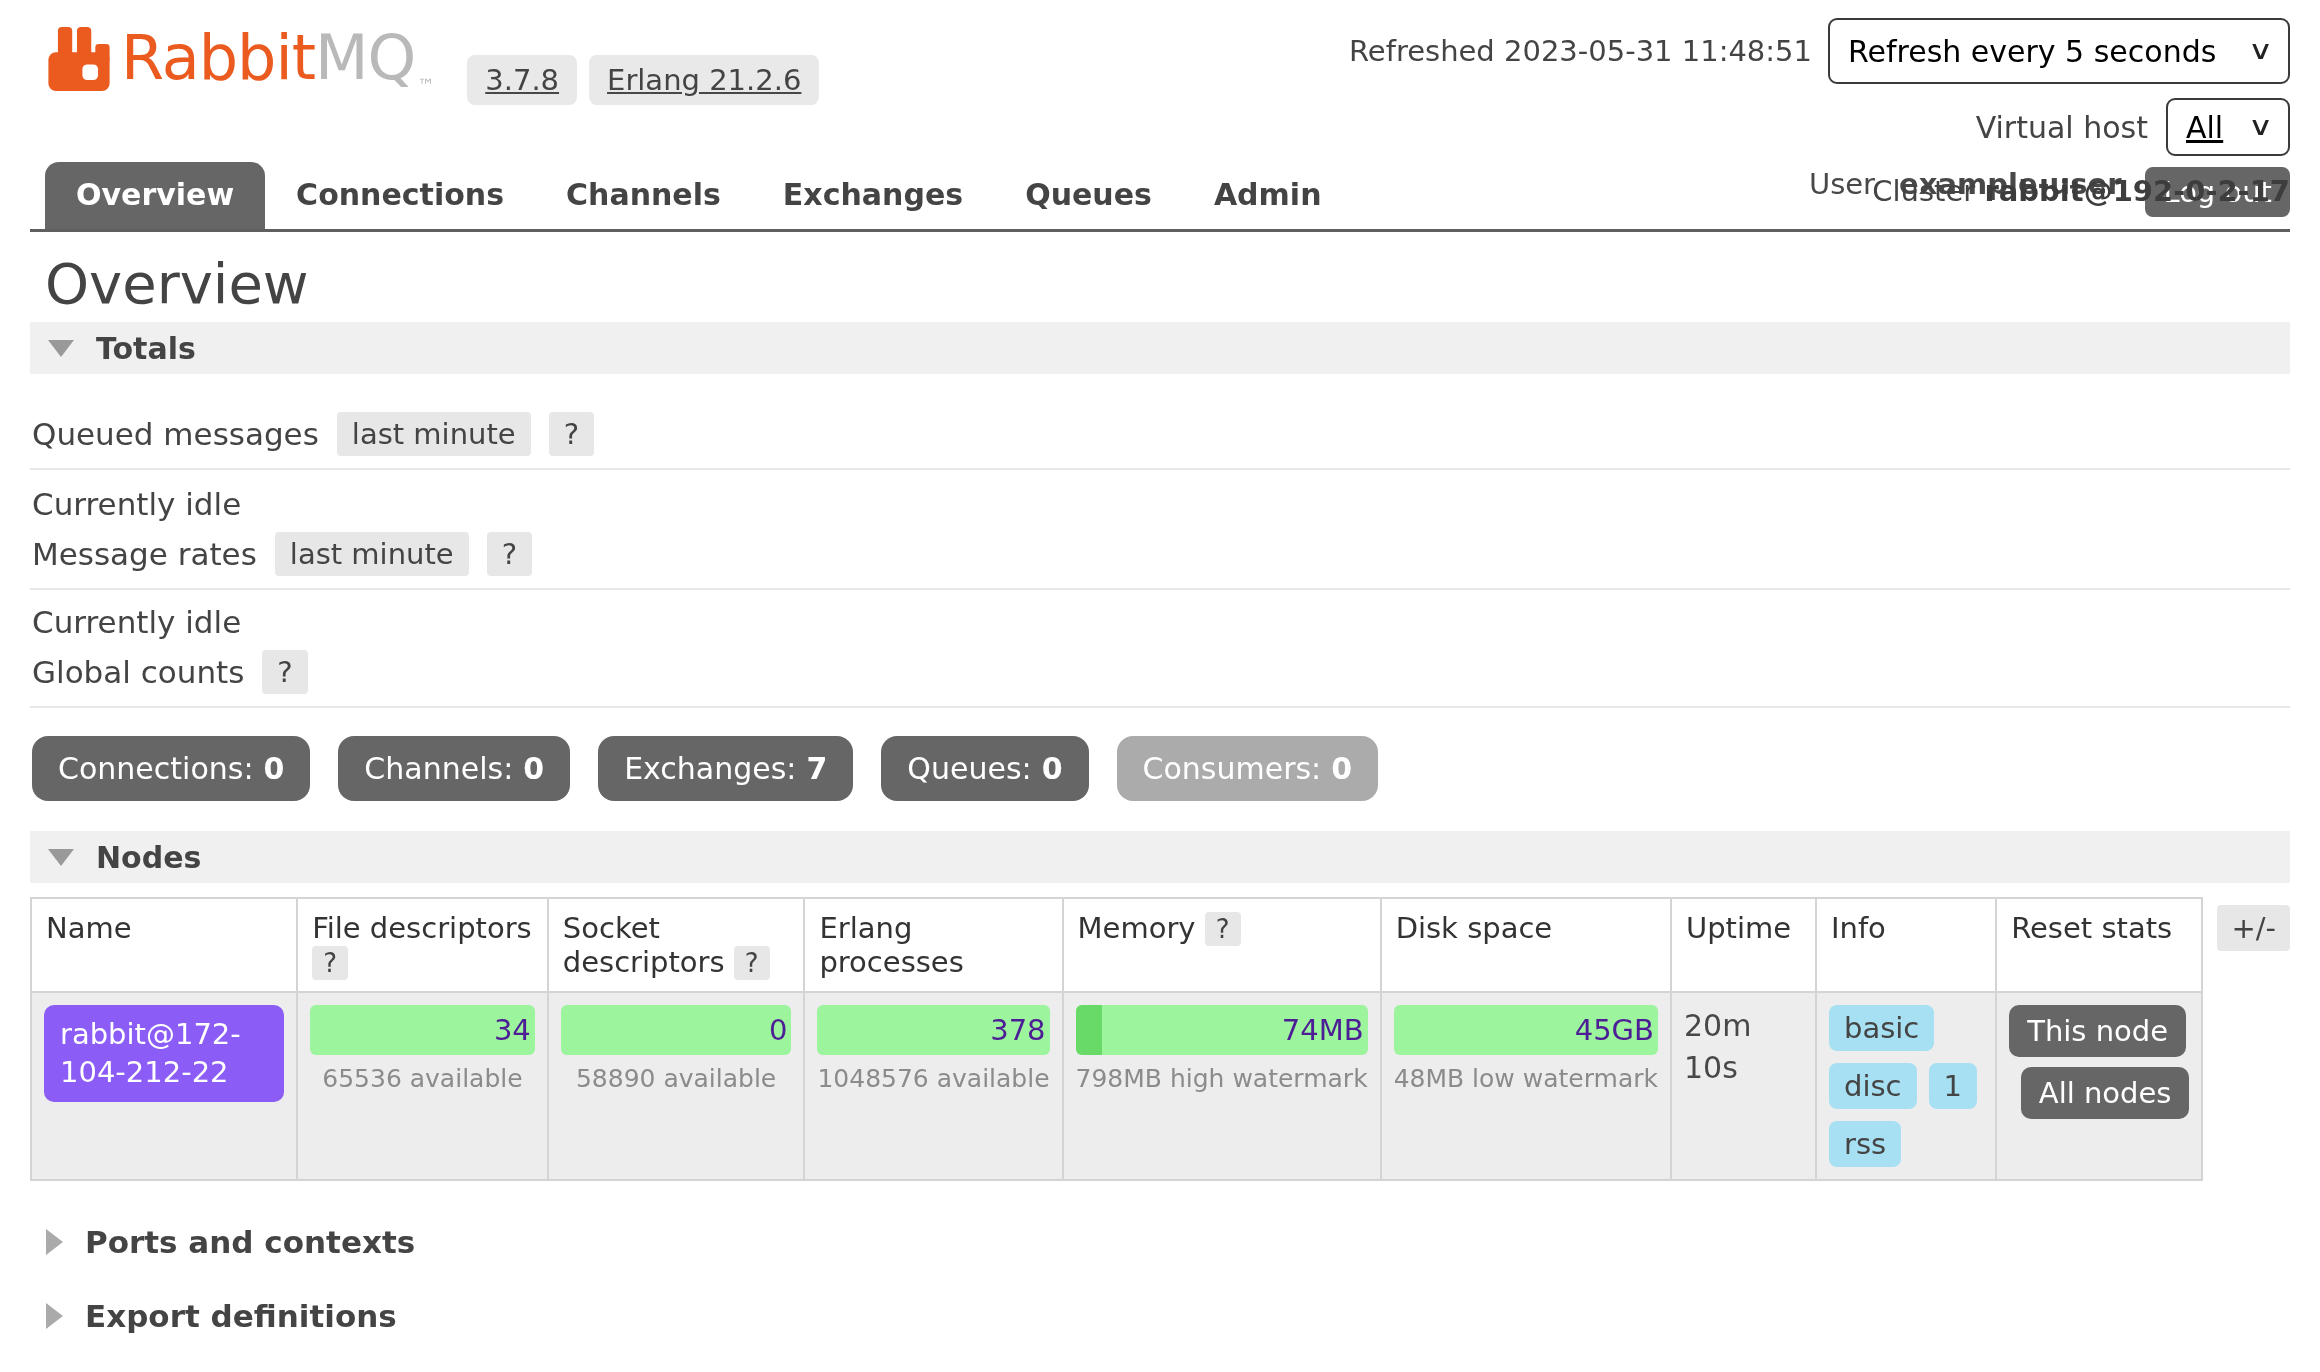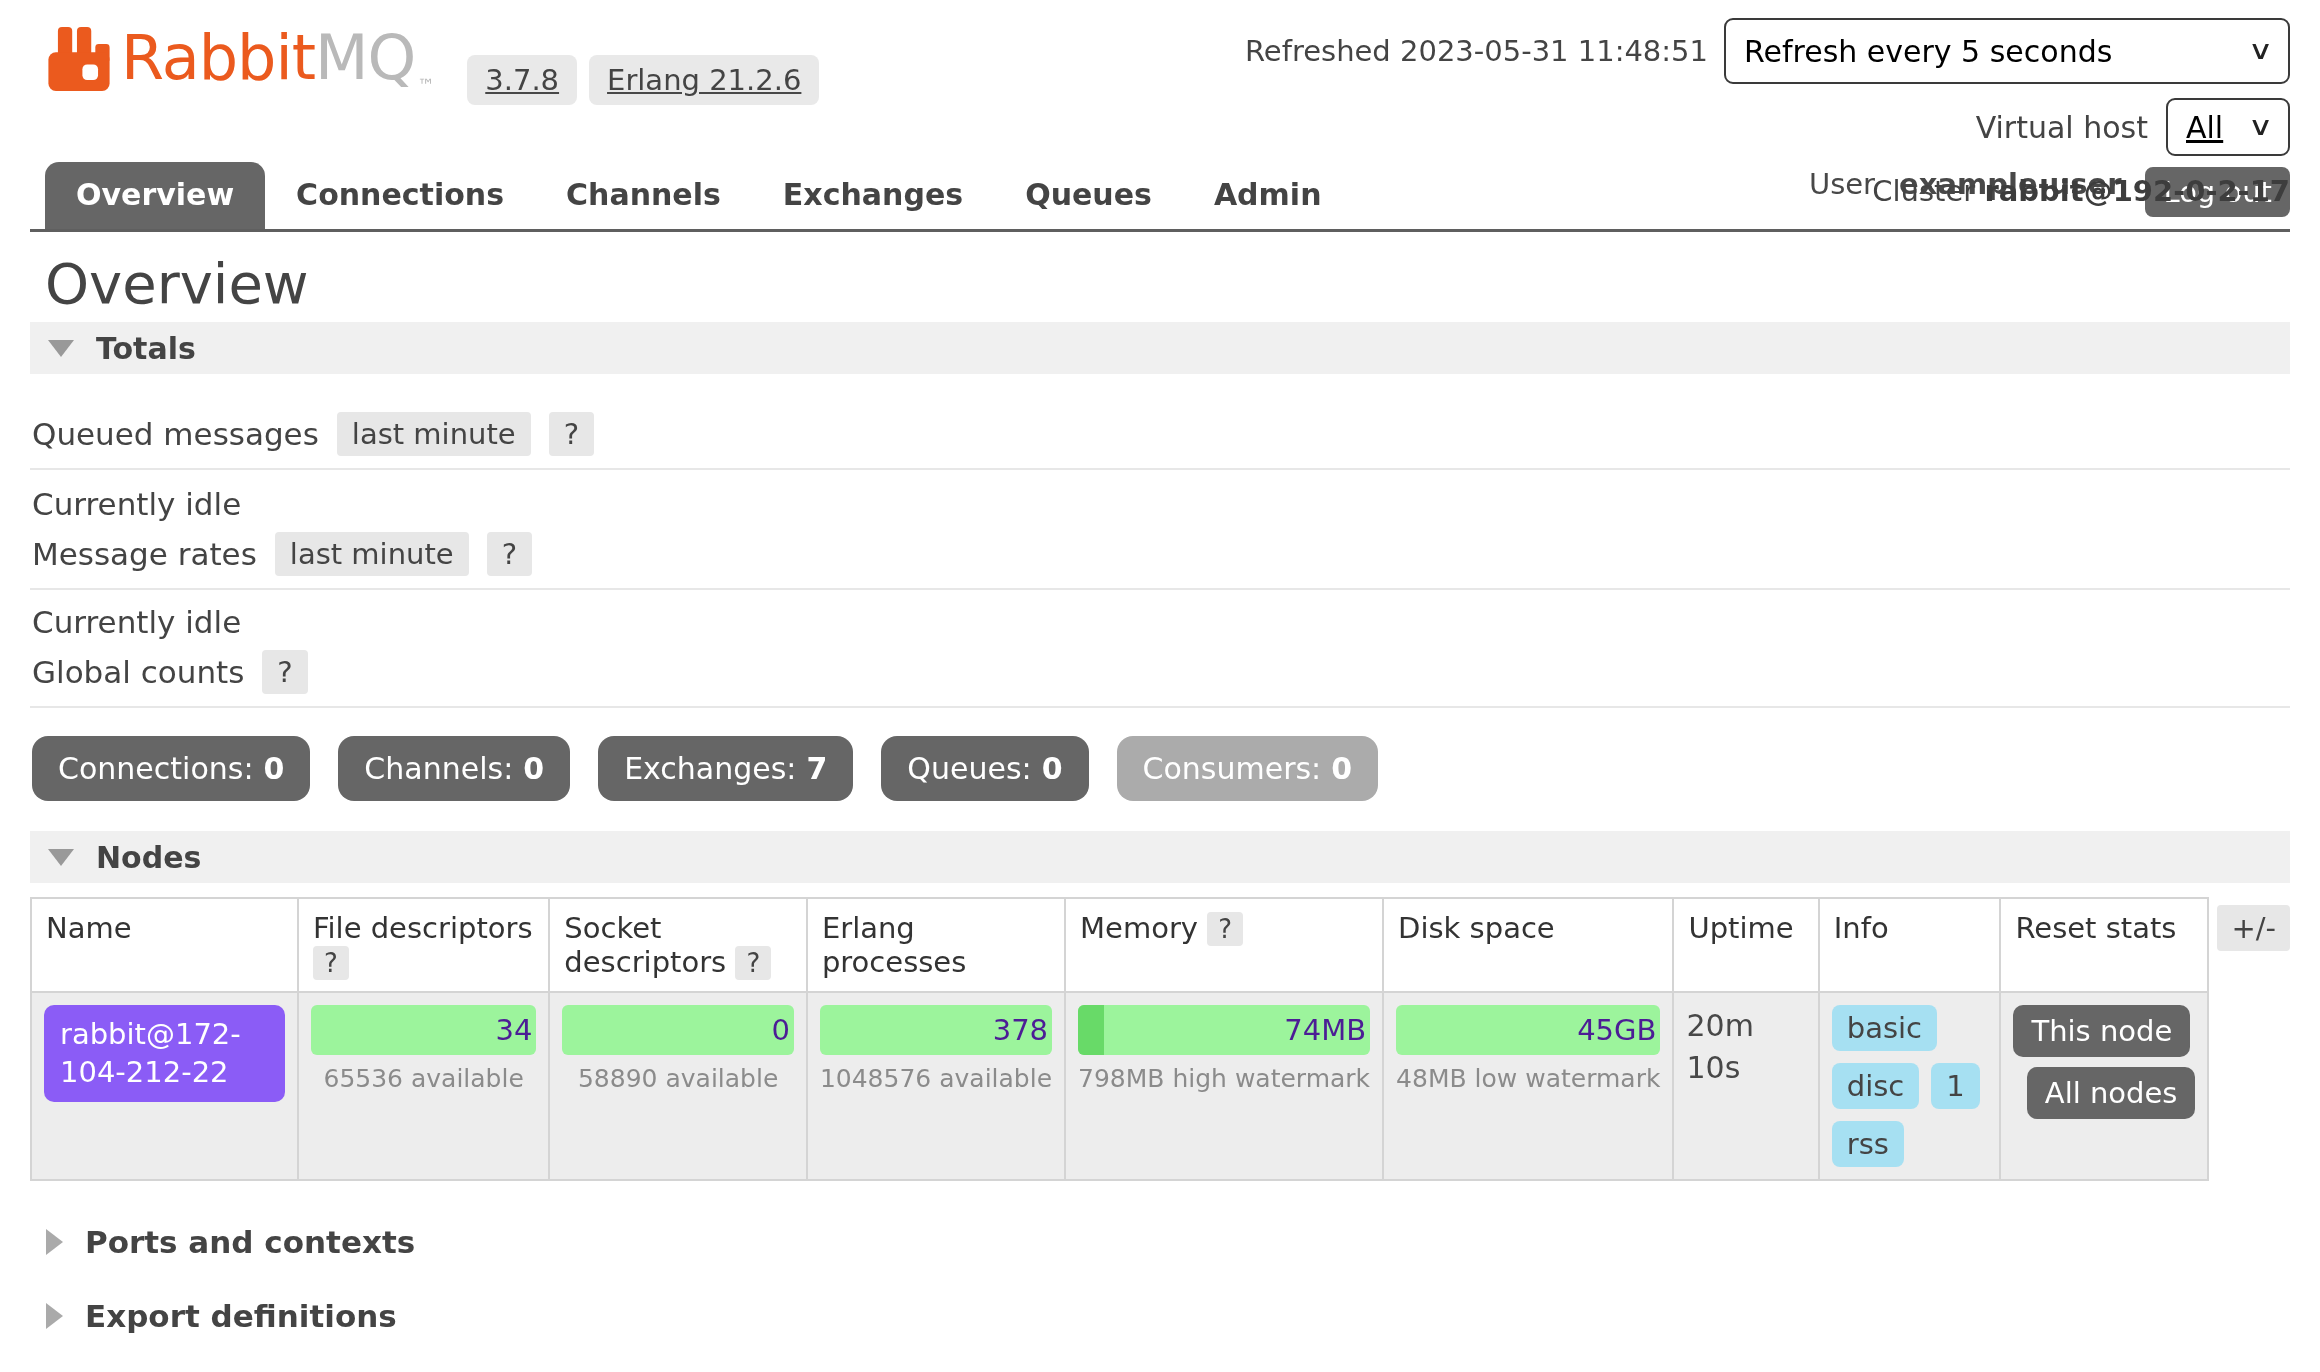--- a/index.html
+++ b/index.html
@@ -19,21 +19,21 @@
 
   .top-right { position: absolute; top: 18px; right: 30px; text-align: right; z-index: 5; }
   .refresh-row { display: flex; justify-content: flex-end; align-items: center; gap: 16px; }
   .plain-label { font-size: 29px; color: #444; }
   .select-wrap { position: relative; display: inline-block; }
   .select-wrap::after { content: "∨"; position: absolute; right: 20px; top: 50%;
       transform: translateY(-52%) scaleX(1.35); font-size: 26px; color: #222; pointer-events: none; }
   select { appearance: none; -webkit-appearance: none; background: #fff; border: 2px solid #3a3a3a;
       border-radius: 9px; font-family: "DejaVu Sans", sans-serif; font-size: 30px; color: #000;
       padding: 10px 56px 10px 18px; }
-  .refresh-select { width: 566px; height: 66px; }
+  .refresh-select { width: 462px; height: 66px; }
   .vhost-select { width: 124px; height: 58px; padding-right: 48px; text-decoration: underline; }
   .vhost-row { margin-top: 14px; display: flex; justify-content: flex-end; align-items: center; gap: 18px; }
   .vhost-row .plain-label { font-size: 30px; }
   .cluster-row { margin-top: 18px; font-size: 29px; color: #444; }
   .cluster-row b { color: #3d3d3d; }
 
   
   .nav-row { display: flex; justify-content: space-between; align-items: flex-end;
       border-bottom: 3px solid #5f5f5f; margin-top: 22px; padding-left: 15px; }
   .tabs { display: flex; }
@@ -61,21 +61,21 @@
   .mt38 { margin-top: 38px; } .mt16 { margin-top: 16px; } .mt10 { margin-top: 10px; }
   .mt14 { margin-top: 14px; } .mt30 { margin-top: 30px; }
 
   .count-buttons { display: flex; gap: 28px; margin-top: 28px; padding-left: 2px; }
   .count-btn { background: #666; color: #fff; border: none; border-radius: 16px; padding: 15px 26px;
       font-family: "DejaVu Sans", sans-serif; font-size: 30px; cursor: pointer; white-space: nowrap; }
   .count-btn b { margin-left: 10px; }
   .count-btn.muted { background: #ababab; }
 
   
-  .table-wrap { display: flex; align-items: flex-start; gap: 8px; margin-top: 14px; }
+  .table-wrap { display: flex; align-items: flex-start; gap: 14px; margin-top: 14px; }
   table { border-collapse: collapse; table-layout: fixed; }
   th, td { border: 2px solid #d4d4d4; text-align: left; vertical-align: top; }
   th { background: #fff; font-weight: normal; font-size: 29px; color: #333; padding: 12px 14px; height: 72px; }
   td { background: #ededed; font-size: 29px; padding: 12px 12px; height: 102px; }
   .th-q { font-size: 26px; padding: 2px 11px; border-radius: 4px; }
   .col-name { width: 280px; } .col-fd { width: 263px; } .col-sd { width: 272px; }
   .col-ep { width: 255px; } .col-mem { width: 268px; } .col-disk { width: 262px; }
   .col-up { width: 150px; } .col-info { width: 205px; } .col-reset { width: 235px; }
 
   .name-badge { background: #8b5cf6; color: #fff; border-radius: 10px; padding: 10px 16px;

